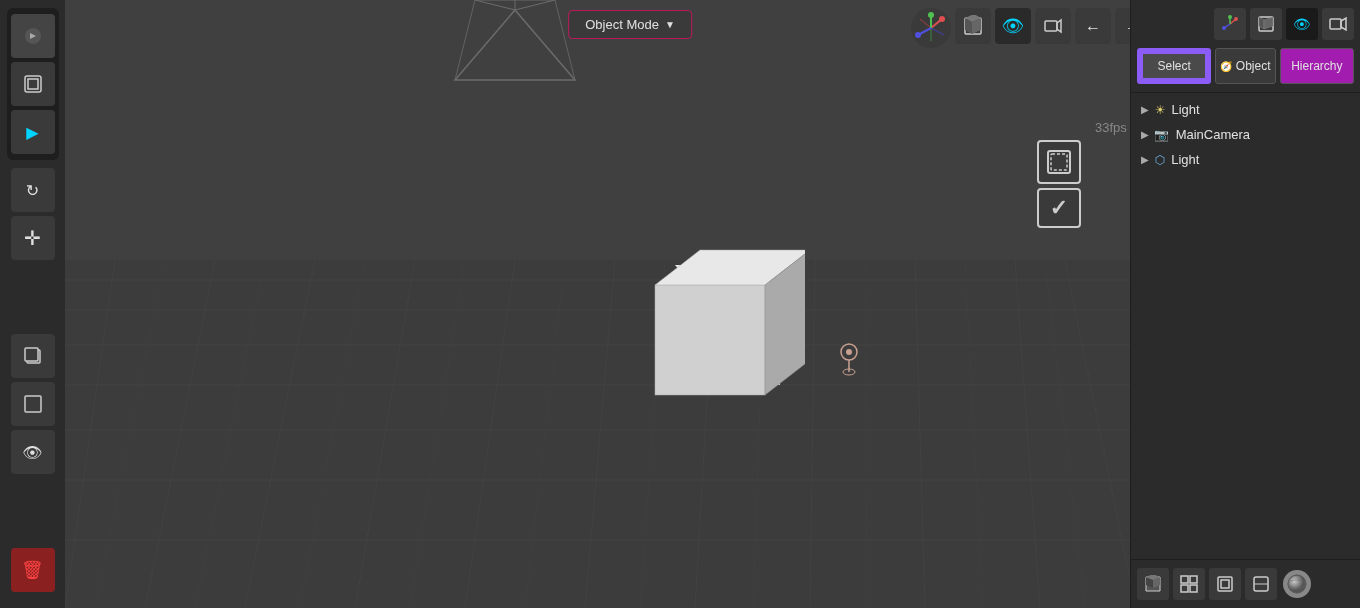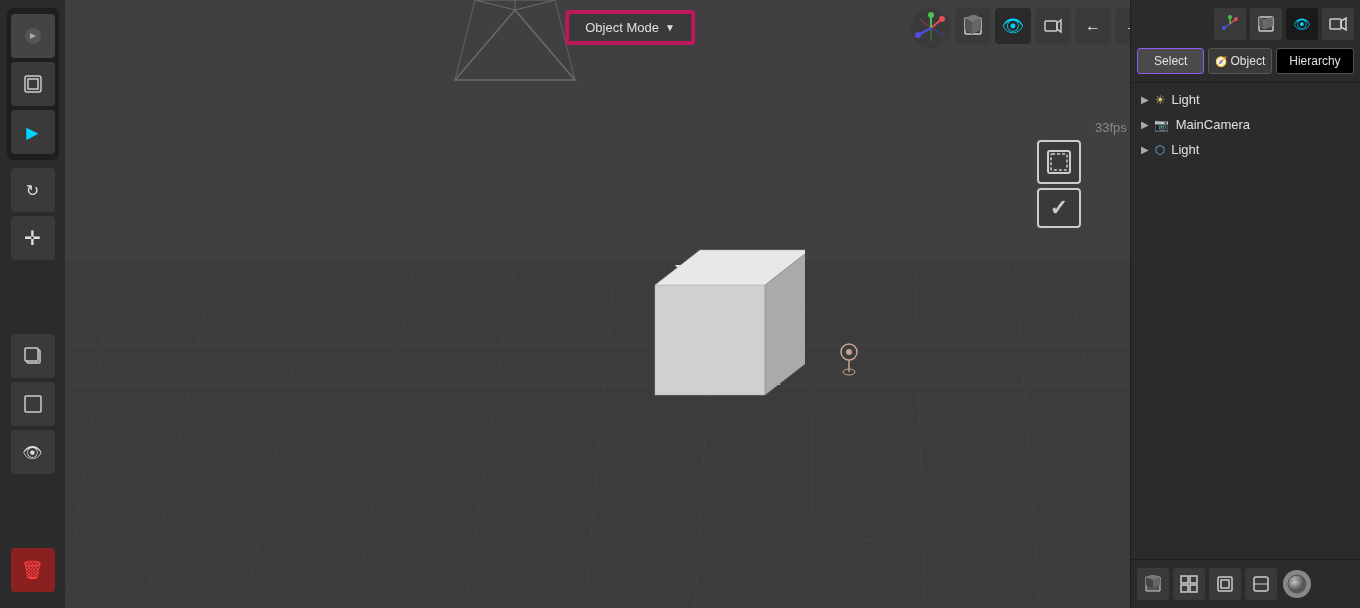--- a/index.html
+++ b/index.html
@@ -374,21 +374,21 @@
   <div id="point-light">
     <svg width="28" height="40" viewBox="0 0 28 40">
       <circle cx="14" cy="12" r="8" fill="none" stroke="#c8a090" stroke-width="1.5"></circle>
       <circle cx="14" cy="12" r="3" fill="#c8a090"></circle>
       <line x1="14" y1="20" x2="14" y2="32" stroke="#c8a090" stroke-width="1.5"></line>
       <ellipse cx="14" cy="32" rx="6" ry="3" fill="none" stroke="#c8a090" stroke-width="1"></ellipse>
     </svg>
   </div>
 
   <div id="object-mode-btn" style="position:absolute;left:50%;top:10px;transform:translateX(-50%);
-              background:#3a3a3a;border:4px solid #be185d;border-radius:4px;
+              background:#3a3a3a;border:1px solid #be185d;border-radius:4px;
               color:#e0e0e0;padding:6px 16px;cursor:pointer;font-size:13px;
               display:flex;align-items:center;gap:6px;z-index:10;">
     <span>Object Mode</span>
     <span style="font-size:10px;">▼</span>
   </div>
 
   <div id="fps-counter" style="position:absolute;right:115px;top:120px;color:#888;font-size:13px;">33fps</div>
 
   <div style="position:absolute;right:4px;top:8px;display:flex;gap:4px;z-index:10;">
 
@@ -479,26 +479,26 @@
       <button class="rtb-btn active" style="color:#00d4ff;font-size:14px;">👁</button>
       <button class="rtb-btn">
         <svg width="18" height="18" viewBox="0 0 18 18">
           <rect x="1" y="4" width="11" height="10" rx="1" fill="none" stroke="#ccc" stroke-width="1.5"></rect>
           <polygon points="12,6 17,3 17,15 12,12" fill="none" stroke="#ccc" stroke-width="1.5"></polygon>
         </svg>
       </button>
     </div>
 
     <div style="display:flex;gap:4px;width:100%;margin-top:4px;">
-      <button id="select-btn" style="flex:1;padding:5px 6px;background:#4a4a4a;border:1px solid #8b5cf6;border-radius:3px;color:#e0e0e0;cursor:pointer;font-size:12px;">Select</button>
+      <button id="select-btn" style="flex:1;padding:5px 6px;background:#4a4a4a;border:6px solid #8b5cf6;border-radius:3px;color:#e0e0e0;cursor:pointer;font-size:12px;">Select</button>
       <button id="local-btn" style="flex:1;padding:5px 4px;background:#3a3a3a;border:1px solid #555;border-radius:3px;color:#e0e0e0;cursor:pointer;font-size:12px;display:flex;align-items:center;justify-content:center;gap:3px;">
         <span style="font-size:10px;">🧭</span>
         <span>Object</span>
       </button>
-      <button id="hierarchy-btn" style="flex:1.2;padding:5px 6px;background:#000000;border:1px solid #555;border-radius:3px;color:#e0e0e0;cursor:pointer;font-size:12px;">Hierarchy</button>
+      <button id="hierarchy-btn" style="flex:1.2;padding:5px 6px;background:#a21caf;border:1px solid #555;border-radius:3px;color:#e0e0e0;cursor:pointer;font-size:12px;">Hierarchy</button>
     </div>
   </div>
 
   <div id="hierarchy-list">
 
     <div class="hierarchy-item">
       <span class="hierarchy-arrow">▶</span>
       <span style="color:#e0d070;font-size:12px;">☀</span>
       <span class="hierarchy-label">Light</span>
     </div>

